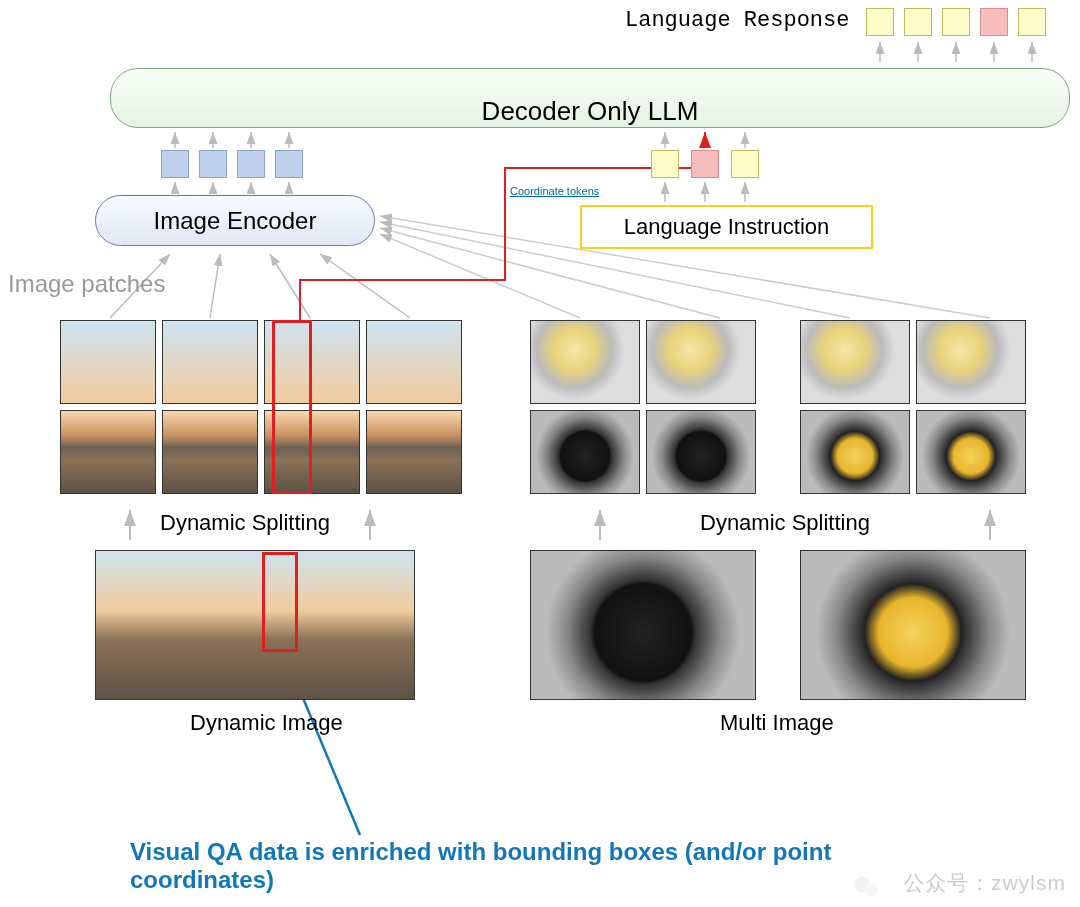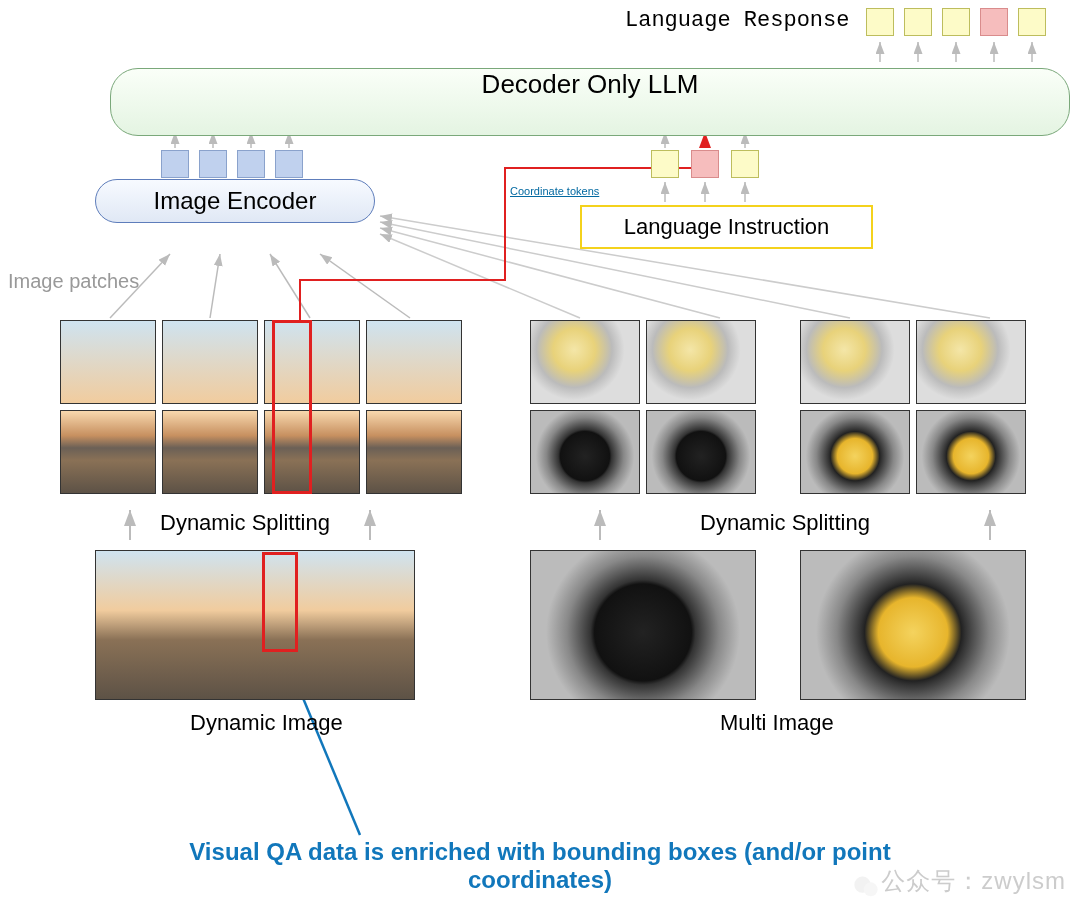--- a/index.html
+++ b/index.html
@@ -4,55 +4,55 @@
 <style>
   * { box-sizing: border-box; margin: 0; padding: 0; }
   html, body { width: 1080px; height: 907px; font-family: Arial, Helvetica, sans-serif; background: #fff; position: relative; }
   .abs { position: absolute; }
   .token { width: 28px; height: 28px; border: 1.5px solid #999; }
   .token.yellow { background: #fdfbc8; border-color: #bdbd5d; }
   .token.pink   { background: #f6bdbd; border-color: #d98c8c; }
   .token.blue   { background: #c0d1ee; border-color: #8aa2cc; }
   
   .decoder {
-    left: 110px; top: 68px; width: 960px; height: 68px;
+    left: 110px; top: 68px; width: 960px; height: 60px;
     border: 1.5px solid #7aa87a; border-radius: 28px;
     background: linear-gradient(#fafff8,#e4f4e2);
-    display:flex; align-items:flex-start; justify-content:center;
+    display:flex; align-items:flex-end; justify-content:center;
     font-size:26px;
   }
   .encoder {
-    left:95px; top:179px; width:280px; height:44px;
+    left:95px; top:195px; width:280px; height:51px;
     border:1.5px solid #5e7dbb; border-radius:28px;
     background:linear-gradient(#f7faff,#e0e8f5);
     display:flex; align-items:center; justify-content:center;
     font-size:24px;
   }
   .lang-instruction {
     left:580px; top:205px; width:293px; height:44px;
     border:2.5px solid #f4d21c; background:#fff;
     display:flex; align-items:center; justify-content:center;
     font-size:22px;
   }
   .label { font-size:22px; white-space:nowrap; }
-  .gray { color:#999; font-size:20px; }
-  .qa-caption { color:#1177bb; font-size:24px; font-weight:bold; text-align:center; }
+  .gray { color:#999; font-size:24px; }
+  .qa-caption { color:#1177bb; font-size:24px; font-weight:bold; }
   .coord-label { color:#0369a1; font-size:11px;text-decoration:underline; }
   
   .tile { border:1px solid #333; position:absolute; }
   .sky-top { background: linear-gradient(#cfe3f0,#f1cc9e); }
   .sky-bot { background: linear-gradient(#f8d8ae 0%, #c79060 30%, #6b6056 45%, #8a7156 60%, #5d5246 100%); }
   .pan    { background: radial-gradient(circle at 50% 55%, #222 0%, #111 35%, #333 38%, #888 55%, #bbb 70%); }
   .egg    { background: radial-gradient(circle at 50% 55%, #f4d35e 0%, #e7b52c 25%, #222 35%, #333 38%, #888 55%, #bbb 70%); }
   .bowl   { background: radial-gradient(circle at 40% 35%, #f4e6a8 0%, #e8d27a 25%, #bbb 45%, #ddd 60%); }
   .single-img { background: linear-gradient(#cfe3f0 0%, #f1cc9e 40%, #8a7156 60%, #5d5246 100%); }
   .red-box { border:3px solid #e02020; position:absolute; background:transparent; }
   
   svg.overlay { position:absolute; left:0; top:0; width:1080px; height:907px; pointer-events:none; }
-  .watermark { position:absolute; right:14px; bottom:10px; font-size:24px; color:#ccc; letter-spacing:1px;}
+  .watermark { position:absolute; right:14px; bottom:10px; font-size:21px; color:#ccc; letter-spacing:1px;}
   .wm-icon { position:absolute; right:200px; bottom:6px; width:28px; height:28px; opacity:.25;}
 </style>
 </head>
 <body>
 
 <svg class="overlay">
   <defs>
     <marker id="ah-gray" markerWidth="10" markerHeight="10" refX="8" refY="3" orient="auto">
       <path d="M0,0 L8,3 L0,6 Z" fill="#bbb"></path>
     </marker>

